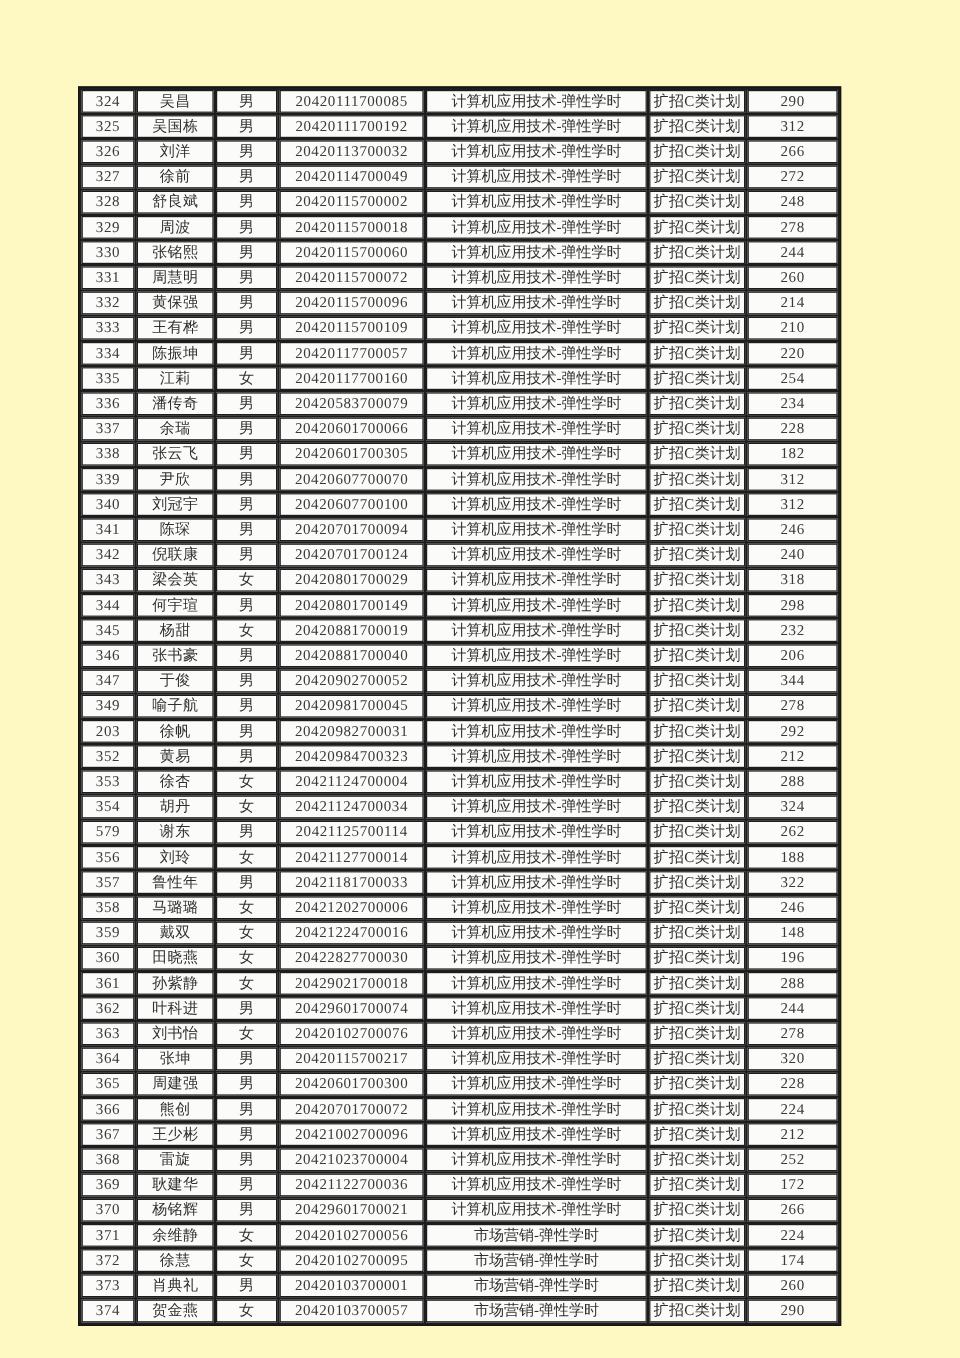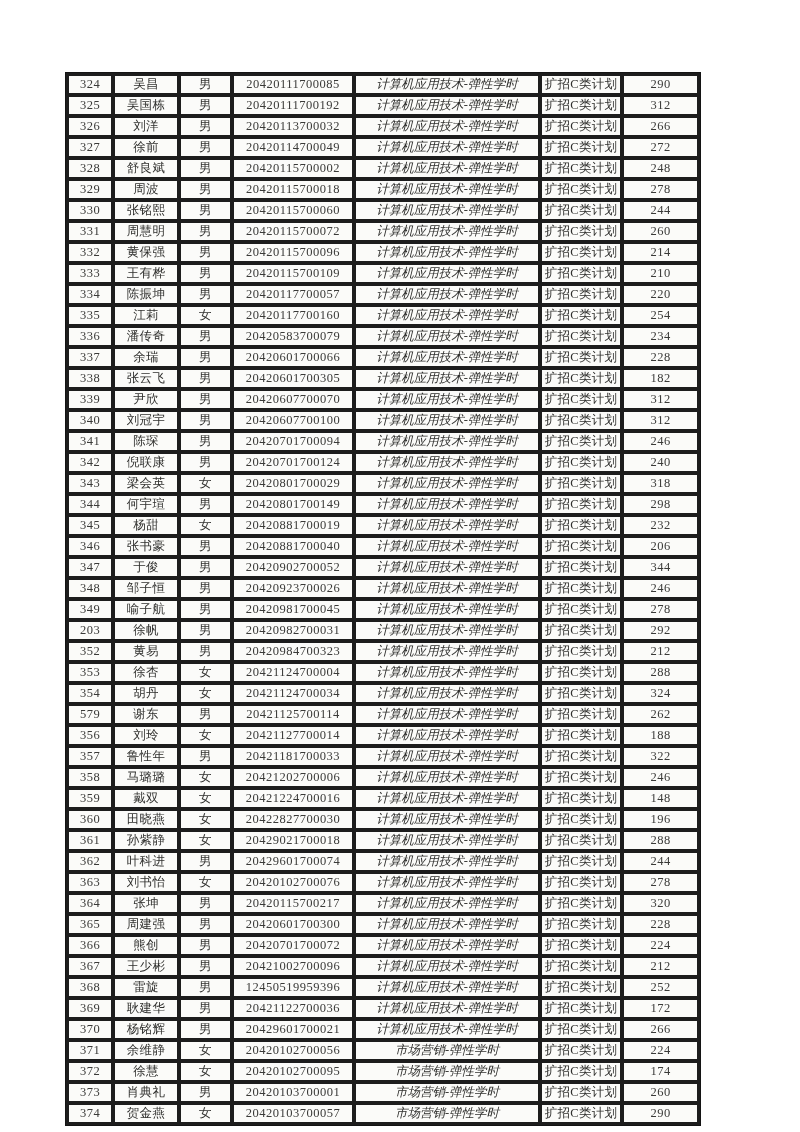--- a/index.html
+++ b/index.html
@@ -4,21 +4,21 @@
 <style>
   html, body { margin: 0; padding: 0; }
   body {
     width: 800px; height: 1132px;
     background: #eeeeec;
     font-family: "Liberation Serif", "DejaVu Serif", serif;
   }
   .page {
     position: relative;
     width: 800px; height: 1132px;
-    background: #ffffff;
+    background: #fef9c3;
     overflow: hidden;
   }
   table.roster {
     position: absolute;
     left: 65px; top: 72px;
     width: 618px; height: 986px;
     table-layout: fixed;
     border-collapse: separate;
     border-spacing: 2px;
     background: #1d1d1d;      
@@ -36,21 +36,21 @@
     overflow: hidden;
     letter-spacing: 0.3px;
   }
   table.roster td.id-cell,
   table.roster td.no-cell,
   table.roster td.score-cell {
     font-size: 12.5px;
     letter-spacing: 0.5px;
     color: #3a3a38;
   }
-  table.roster td.program-cell { letter-spacing: 0px; font-style: italic; }
+  table.roster td.program-cell { letter-spacing: 0px; }
 </style>
 </head>
 <body>
 
 <div class="page">
   <table class="roster">
     <colgroup>
       <col style="width:44px">
       <col style="width:64px">
       <col style="width:51px">
@@ -270,29 +270,20 @@
         <tr>
           <td class="no-cell">347</td>
           <td class="name-cell">于俊</td>
           <td class="gender-cell">男</td>
           <td class="id-cell">20420902700052</td>
           <td class="program-cell">计算机应用技术-弹性学时</td>
           <td class="plan-cell">扩招C类计划</td>
           <td class="score-cell">344</td>
         </tr>
         <tr>
-          <td class="no-cell">348</td>
-          <td class="name-cell">邹子恒</td>
-          <td class="gender-cell">男</td>
-          <td class="id-cell">20420923700026</td>
-          <td class="program-cell">计算机应用技术-弹性学时</td>
-          <td class="plan-cell">扩招C类计划</td>
-          <td class="score-cell">246</td>
-        </tr>
-        <tr>
           <td class="no-cell">349</td>
           <td class="name-cell">喻子航</td>
           <td class="gender-cell">男</td>
           <td class="id-cell">20420981700045</td>
           <td class="program-cell">计算机应用技术-弹性学时</td>
           <td class="plan-cell">扩招C类计划</td>
           <td class="score-cell">278</td>
         </tr>
         <tr>
           <td class="no-cell">203</td>
@@ -444,21 +435,21 @@
           <td class="gender-cell">男</td>
           <td class="id-cell">20421002700096</td>
           <td class="program-cell">计算机应用技术-弹性学时</td>
           <td class="plan-cell">扩招C类计划</td>
           <td class="score-cell">212</td>
         </tr>
         <tr>
           <td class="no-cell">368</td>
           <td class="name-cell">雷旋</td>
           <td class="gender-cell">男</td>
-          <td class="id-cell">12450519959396</td>
+          <td class="id-cell">20421023700004</td>
           <td class="program-cell">计算机应用技术-弹性学时</td>
           <td class="plan-cell">扩招C类计划</td>
           <td class="score-cell">252</td>
         </tr>
         <tr>
           <td class="no-cell">369</td>
           <td class="name-cell">耿建华</td>
           <td class="gender-cell">男</td>
           <td class="id-cell">20421122700036</td>
           <td class="program-cell">计算机应用技术-弹性学时</td>

